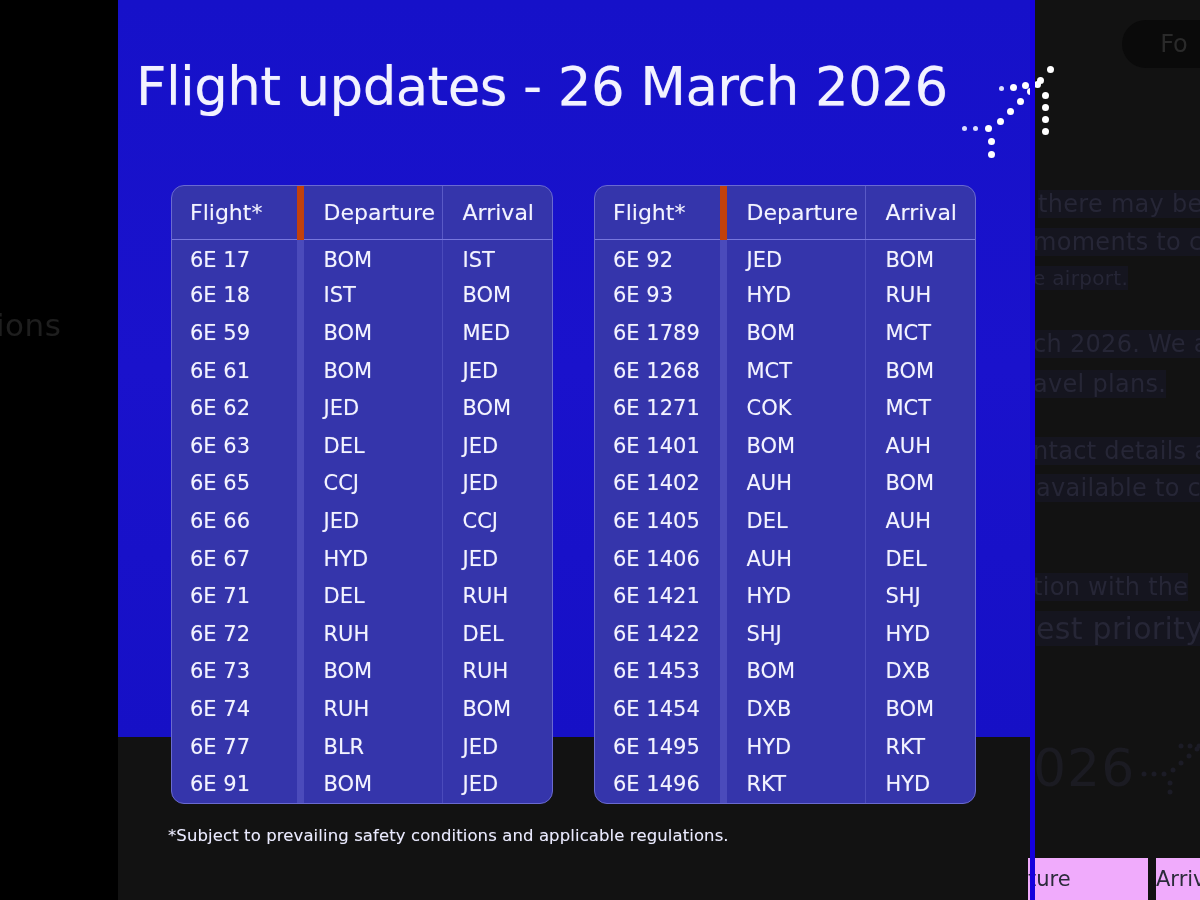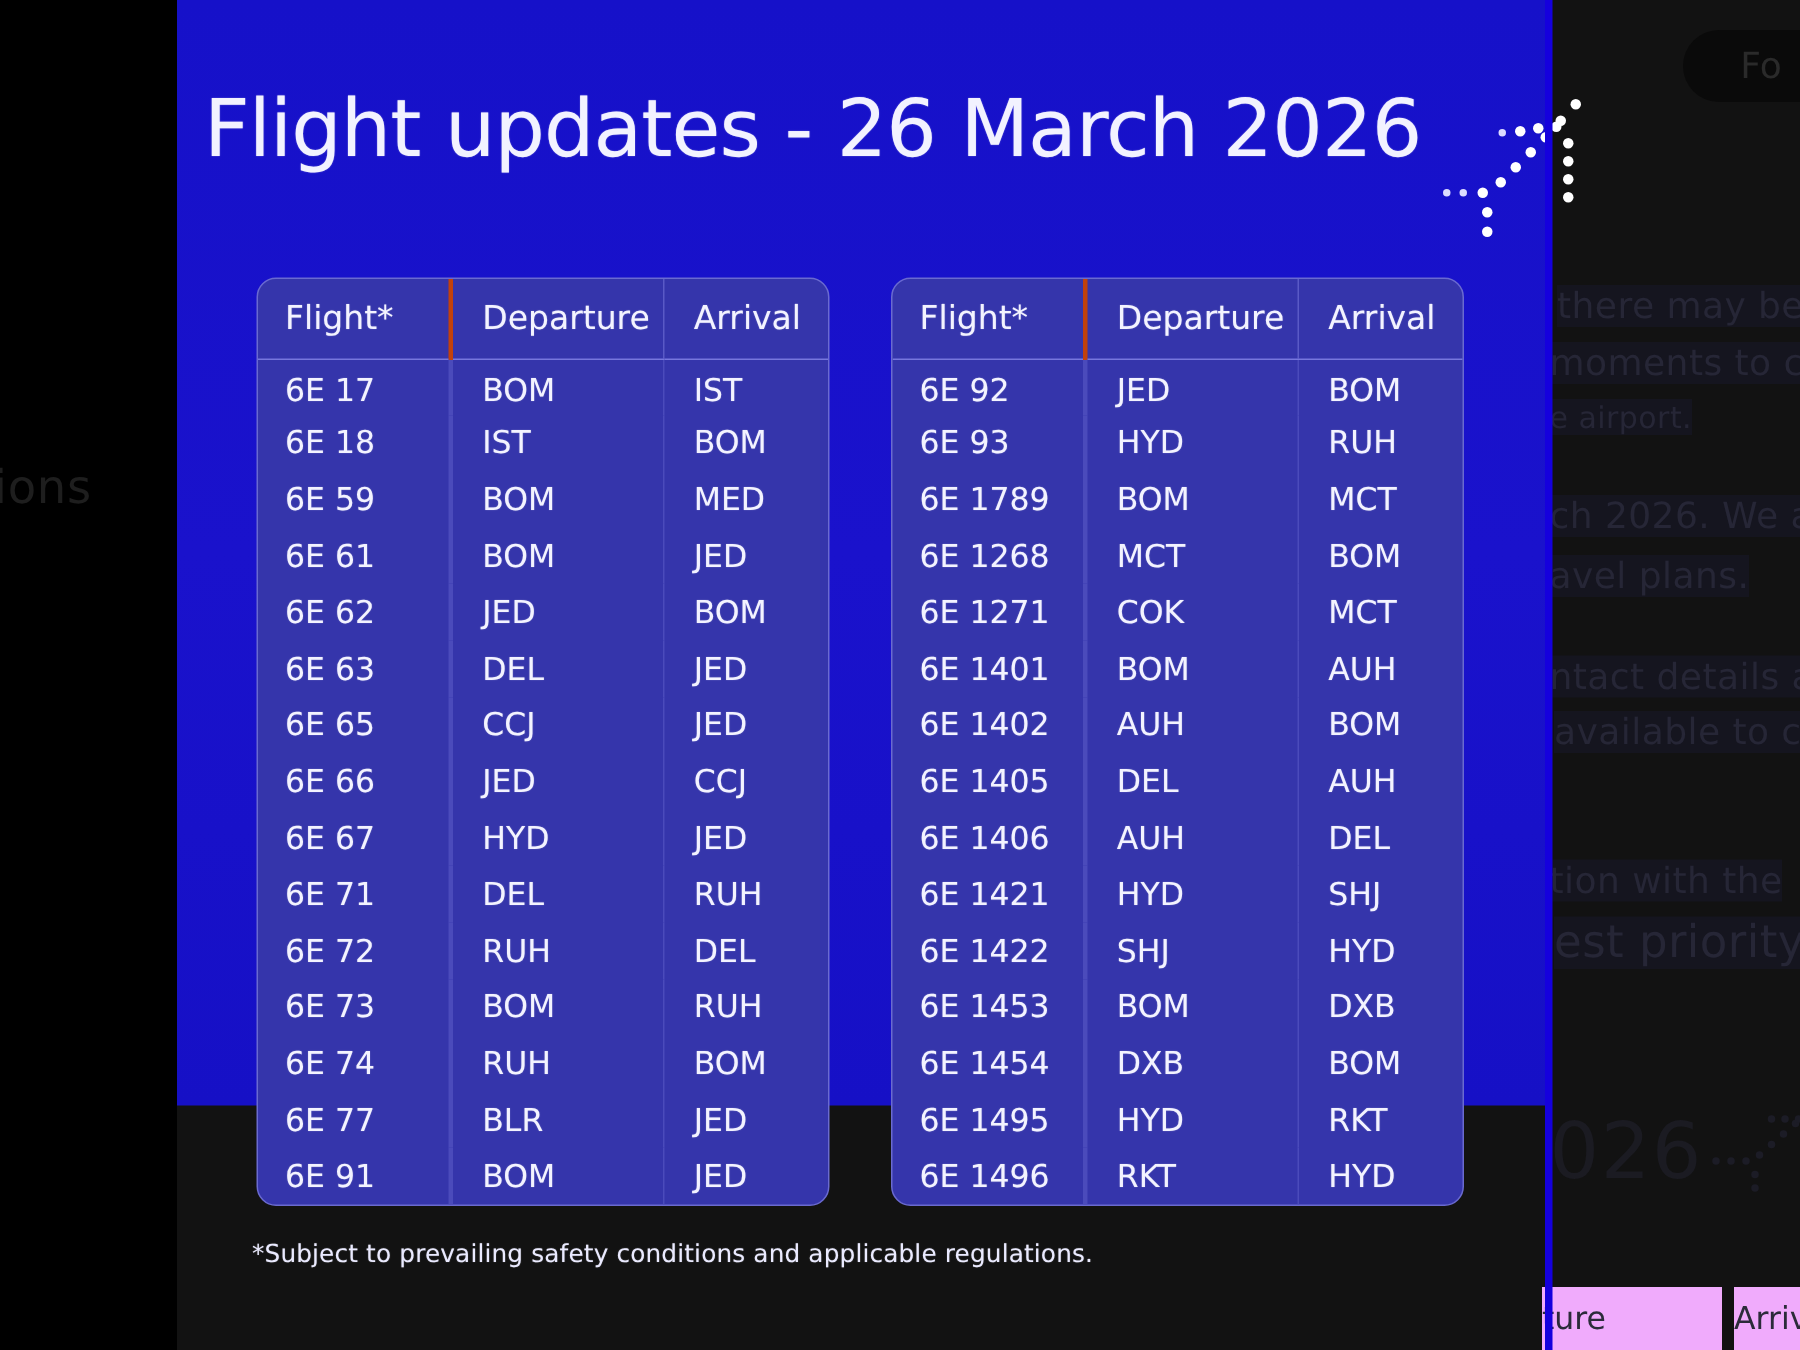--- a/index.html
+++ b/index.html
@@ -178,21 +178,21 @@
     text-shadow: 0 0 1px rgba(255,255,255,.35);
   }
   .tbl thead th {
     height: 53px;
     font-size: 22px;
     font-weight: 400;
     border-bottom: 1px solid #7777dd;
   }
   .tbl th.c1, .tbl td.c1 { width: 128px; padding-left: 18px; }
   .tbl th.c2, .tbl td.c2 { width: 142px; padding-left: 20px;
-                           border-left: 3px solid #c2410c; }
+                           border-left: 7px solid #c2410c; }
   .tbl th.c3, .tbl td.c3 { width: 112px; padding-left: 20px;
                            border-left: 1px solid #5a5ac6; }
   .tbl tbody tr:first-child td { padding-top: 3px; }
   .tbl tbody td.c2, .tbl tbody td.c3 { border-left-color: #4b4bbb; }
 
   .footnote {
     position: absolute;
     left: 50px; top: 826px;
     font-family: "DejaVu Sans", sans-serif;
     font-size: 16.5px;

